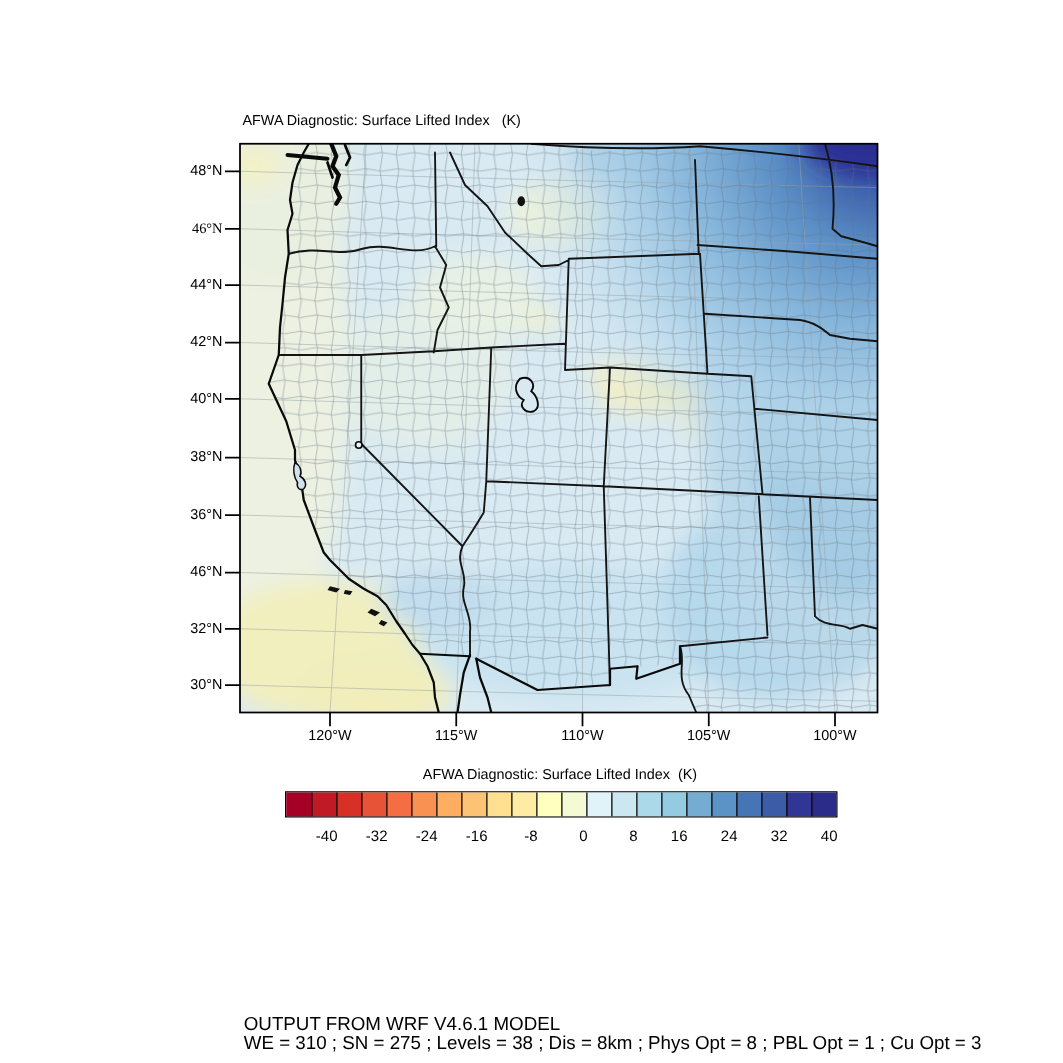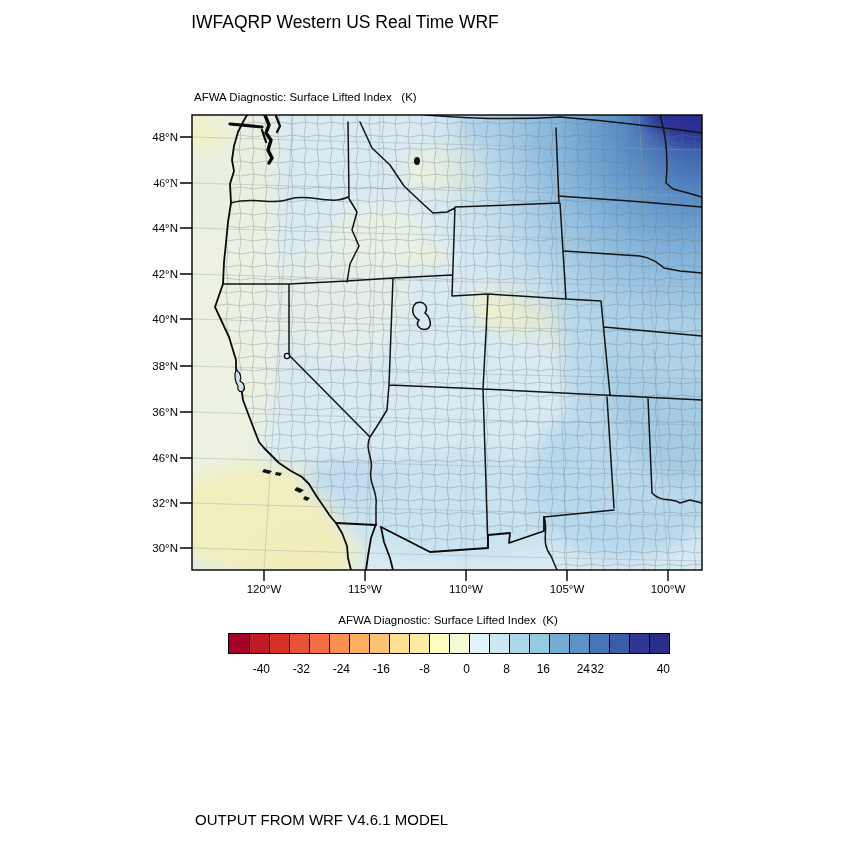--- a/index.html
+++ b/index.html
@@ -149,21 +149,20 @@
     </g>
 
     <rect x="192" y="115" width="510" height="455" fill="none" stroke="#000" stroke-width="1.4"></rect>
     <g stroke="#000" stroke-width="1.4">
       <path d="M180,137 L192,137 M180,183 L192,183 M180,228 L192,228 M180,274 L192,274 M180,319 L192,319
                M180,366 L192,366 M180,412 L192,412 M180,458 L192,458 M180,503 L192,503 M180,548 L192,548"></path>
       <path d="M264,570 L264,581 M365,570 L365,581 M466,570 L466,581 M567,570 L567,581 M668,570 L668,581"></path>
     </g>
   </svg>
 
-  <div class="abs main-title">IWFAQRP Western US Real Time WRF</div>
 
 
   <div class="abs map-title">AFWA Diagnostic: Surface Lifted Index   (K)</div>
 
   <div id="lat-labels">
       <div class="abs lat-label" style="top: 130px;">48°N</div>
       <div class="abs lat-label" style="top: 176px; font-family: Liberation Serif, serif;">46°N</div>
       <div class="abs lat-label" style="top: 221px;">44°N</div>
       <div class="abs lat-label" style="top: 267px;">42°N</div>
       <div class="abs lat-label" style="top: 312px;">40°N</div>
@@ -209,18 +208,19 @@
   <div id="cb-ticks">
       <div class="abs cb-tick" style="left: 226px;">-40</div>
       <div class="abs cb-tick" style="left: 266px;">-32</div>
       <div class="abs cb-tick" style="left: 306px;">-24</div>
       <div class="abs cb-tick" style="left: 346px;">-16</div>
       <div class="abs cb-tick" style="left: 386px;">-8</div>
       <div class="abs cb-tick" style="left: 426px;">0</div>
       <div class="abs cb-tick" style="left: 466px;">8</div>
       <div class="abs cb-tick" style="left: 506px;">16</div>
       <div class="abs cb-tick" style="left: 546px;">24</div>
-      <div class="abs cb-tick" style="left: 560px;">32</div>
+      <div class="abs cb-tick" style="left: 586px;">32</div>
       <div class="abs cb-tick" style="left: 626px;">40</div>
     </div>
 
   <div class="abs footer f1">OUTPUT FROM WRF V4.6.1 MODEL</div>
+  <div class="abs footer f2">WE = 310 ; SN = 275 ; Levels = 38 ; Dis = 8km ; Phys Opt = 8 ; PBL Opt = 1 ; Cu Opt = 3</div>
 </div>
 
 </body></html>

